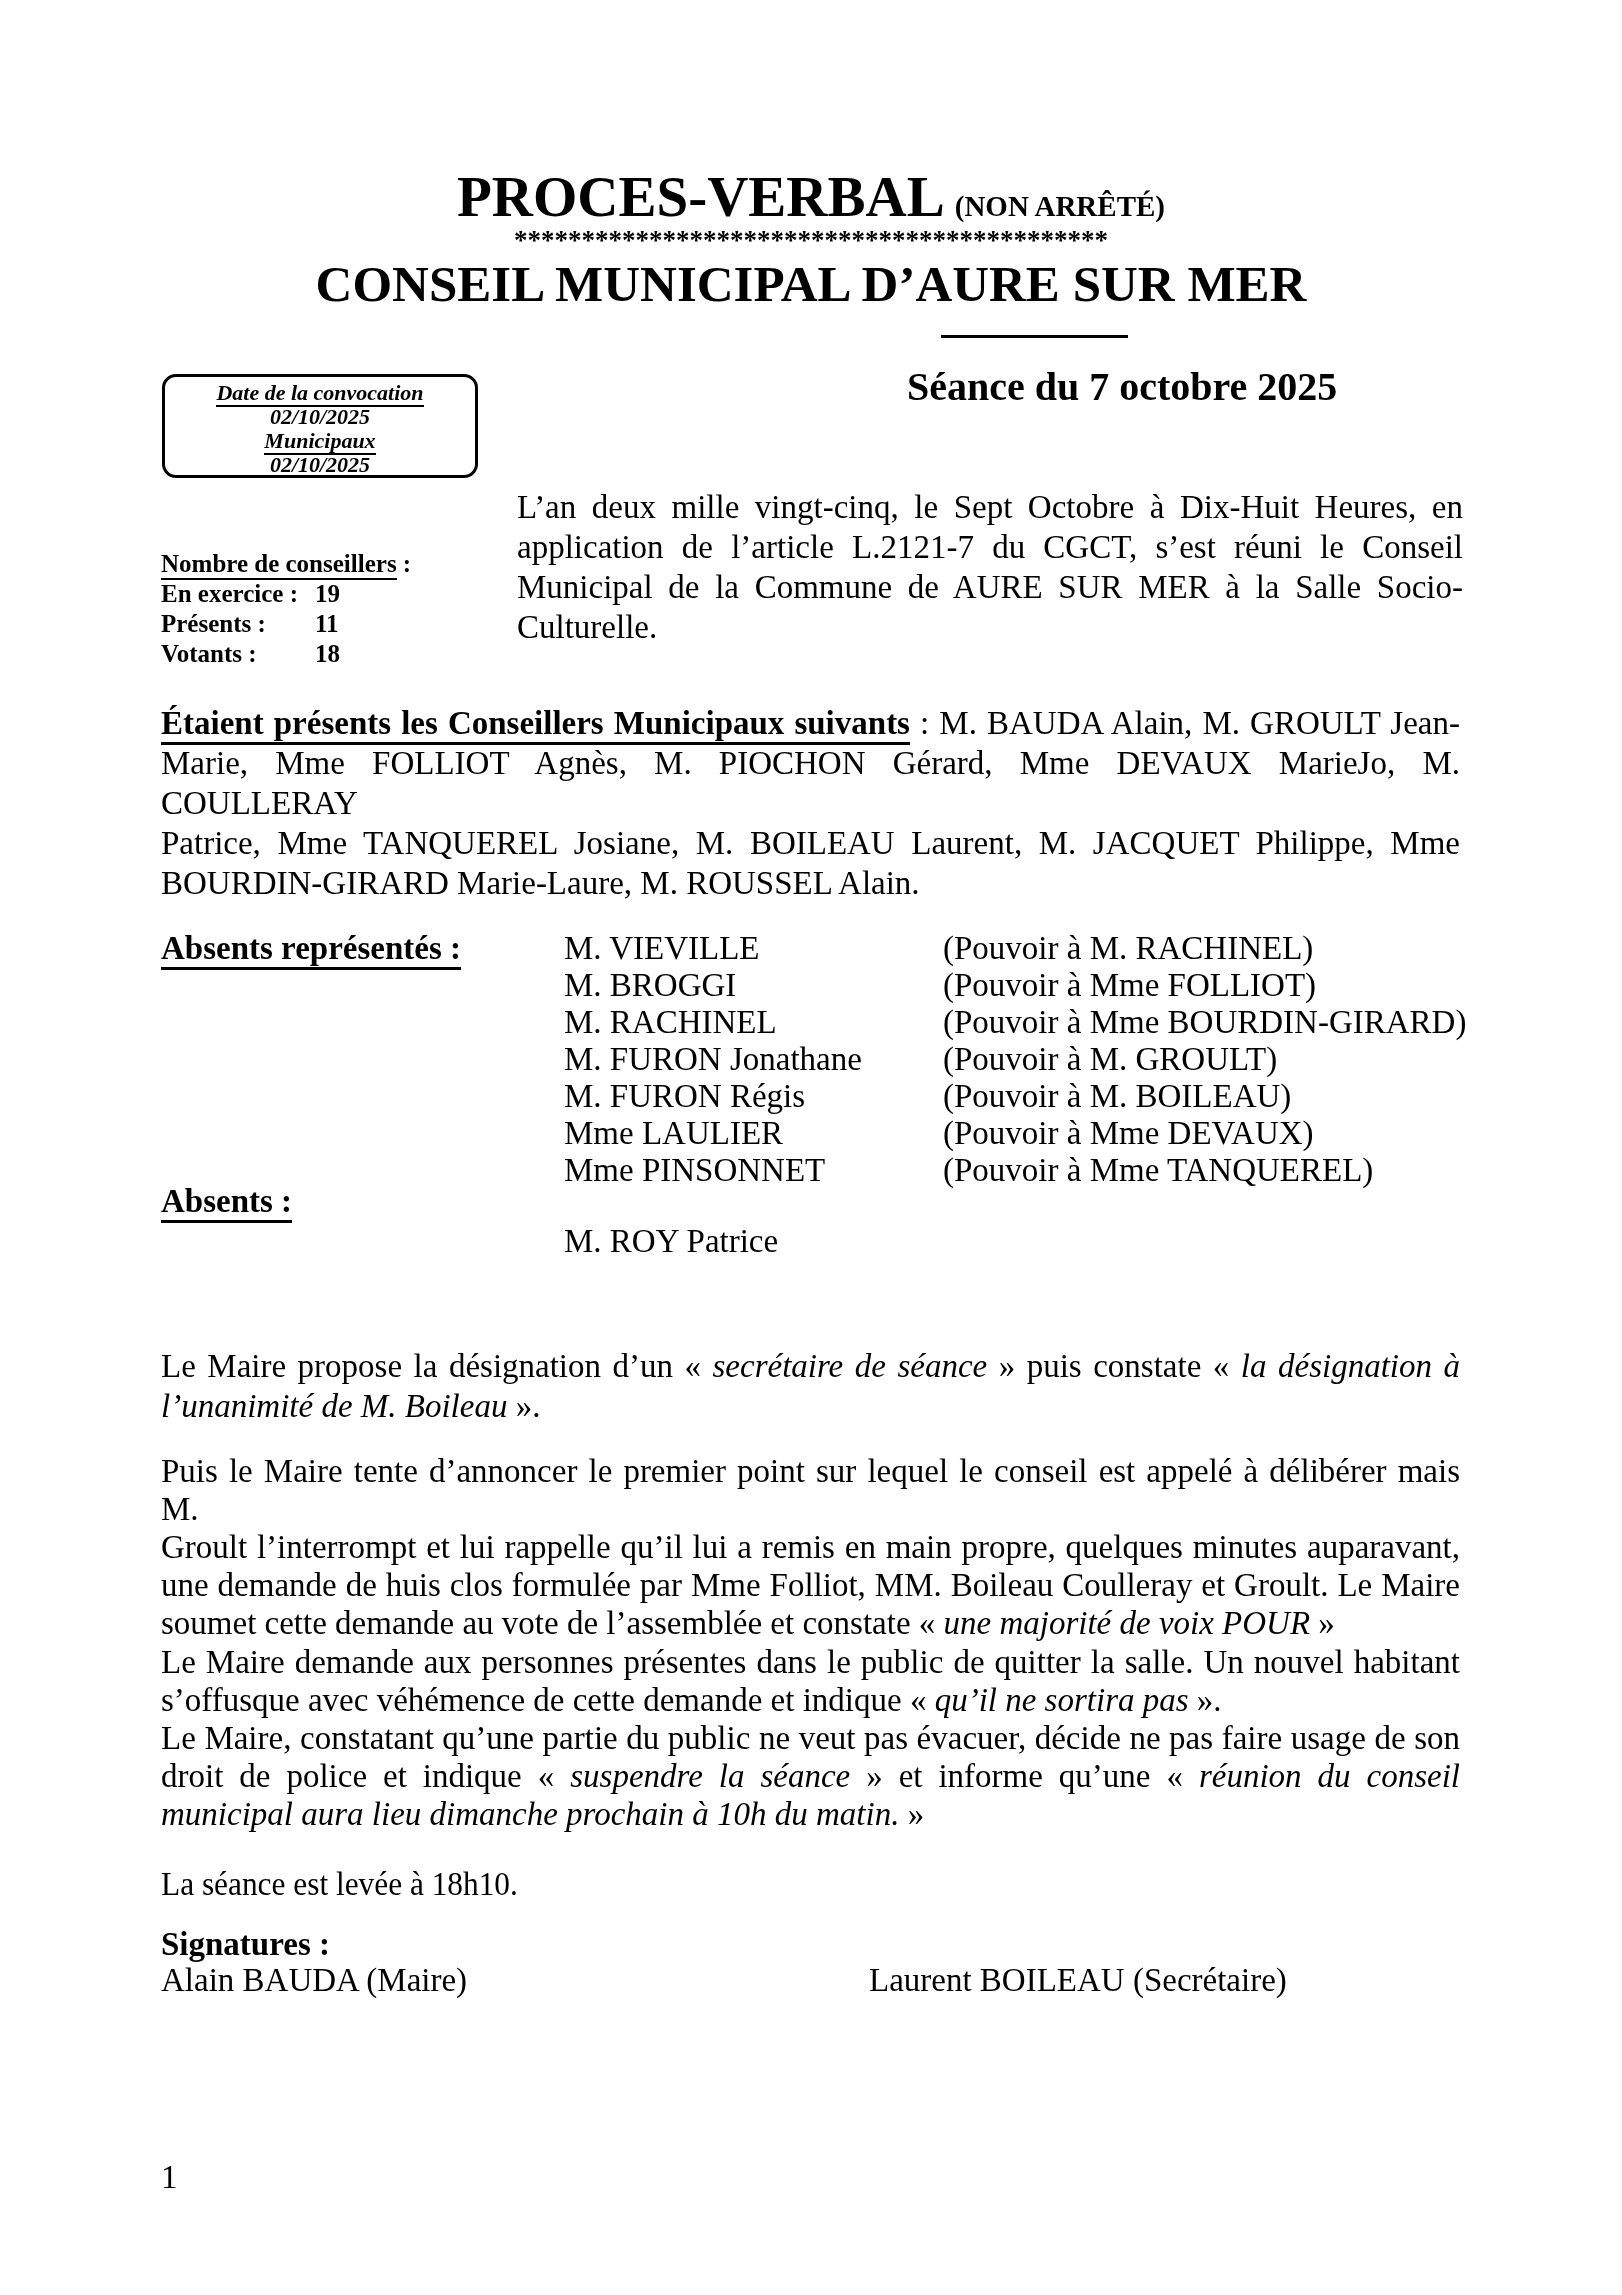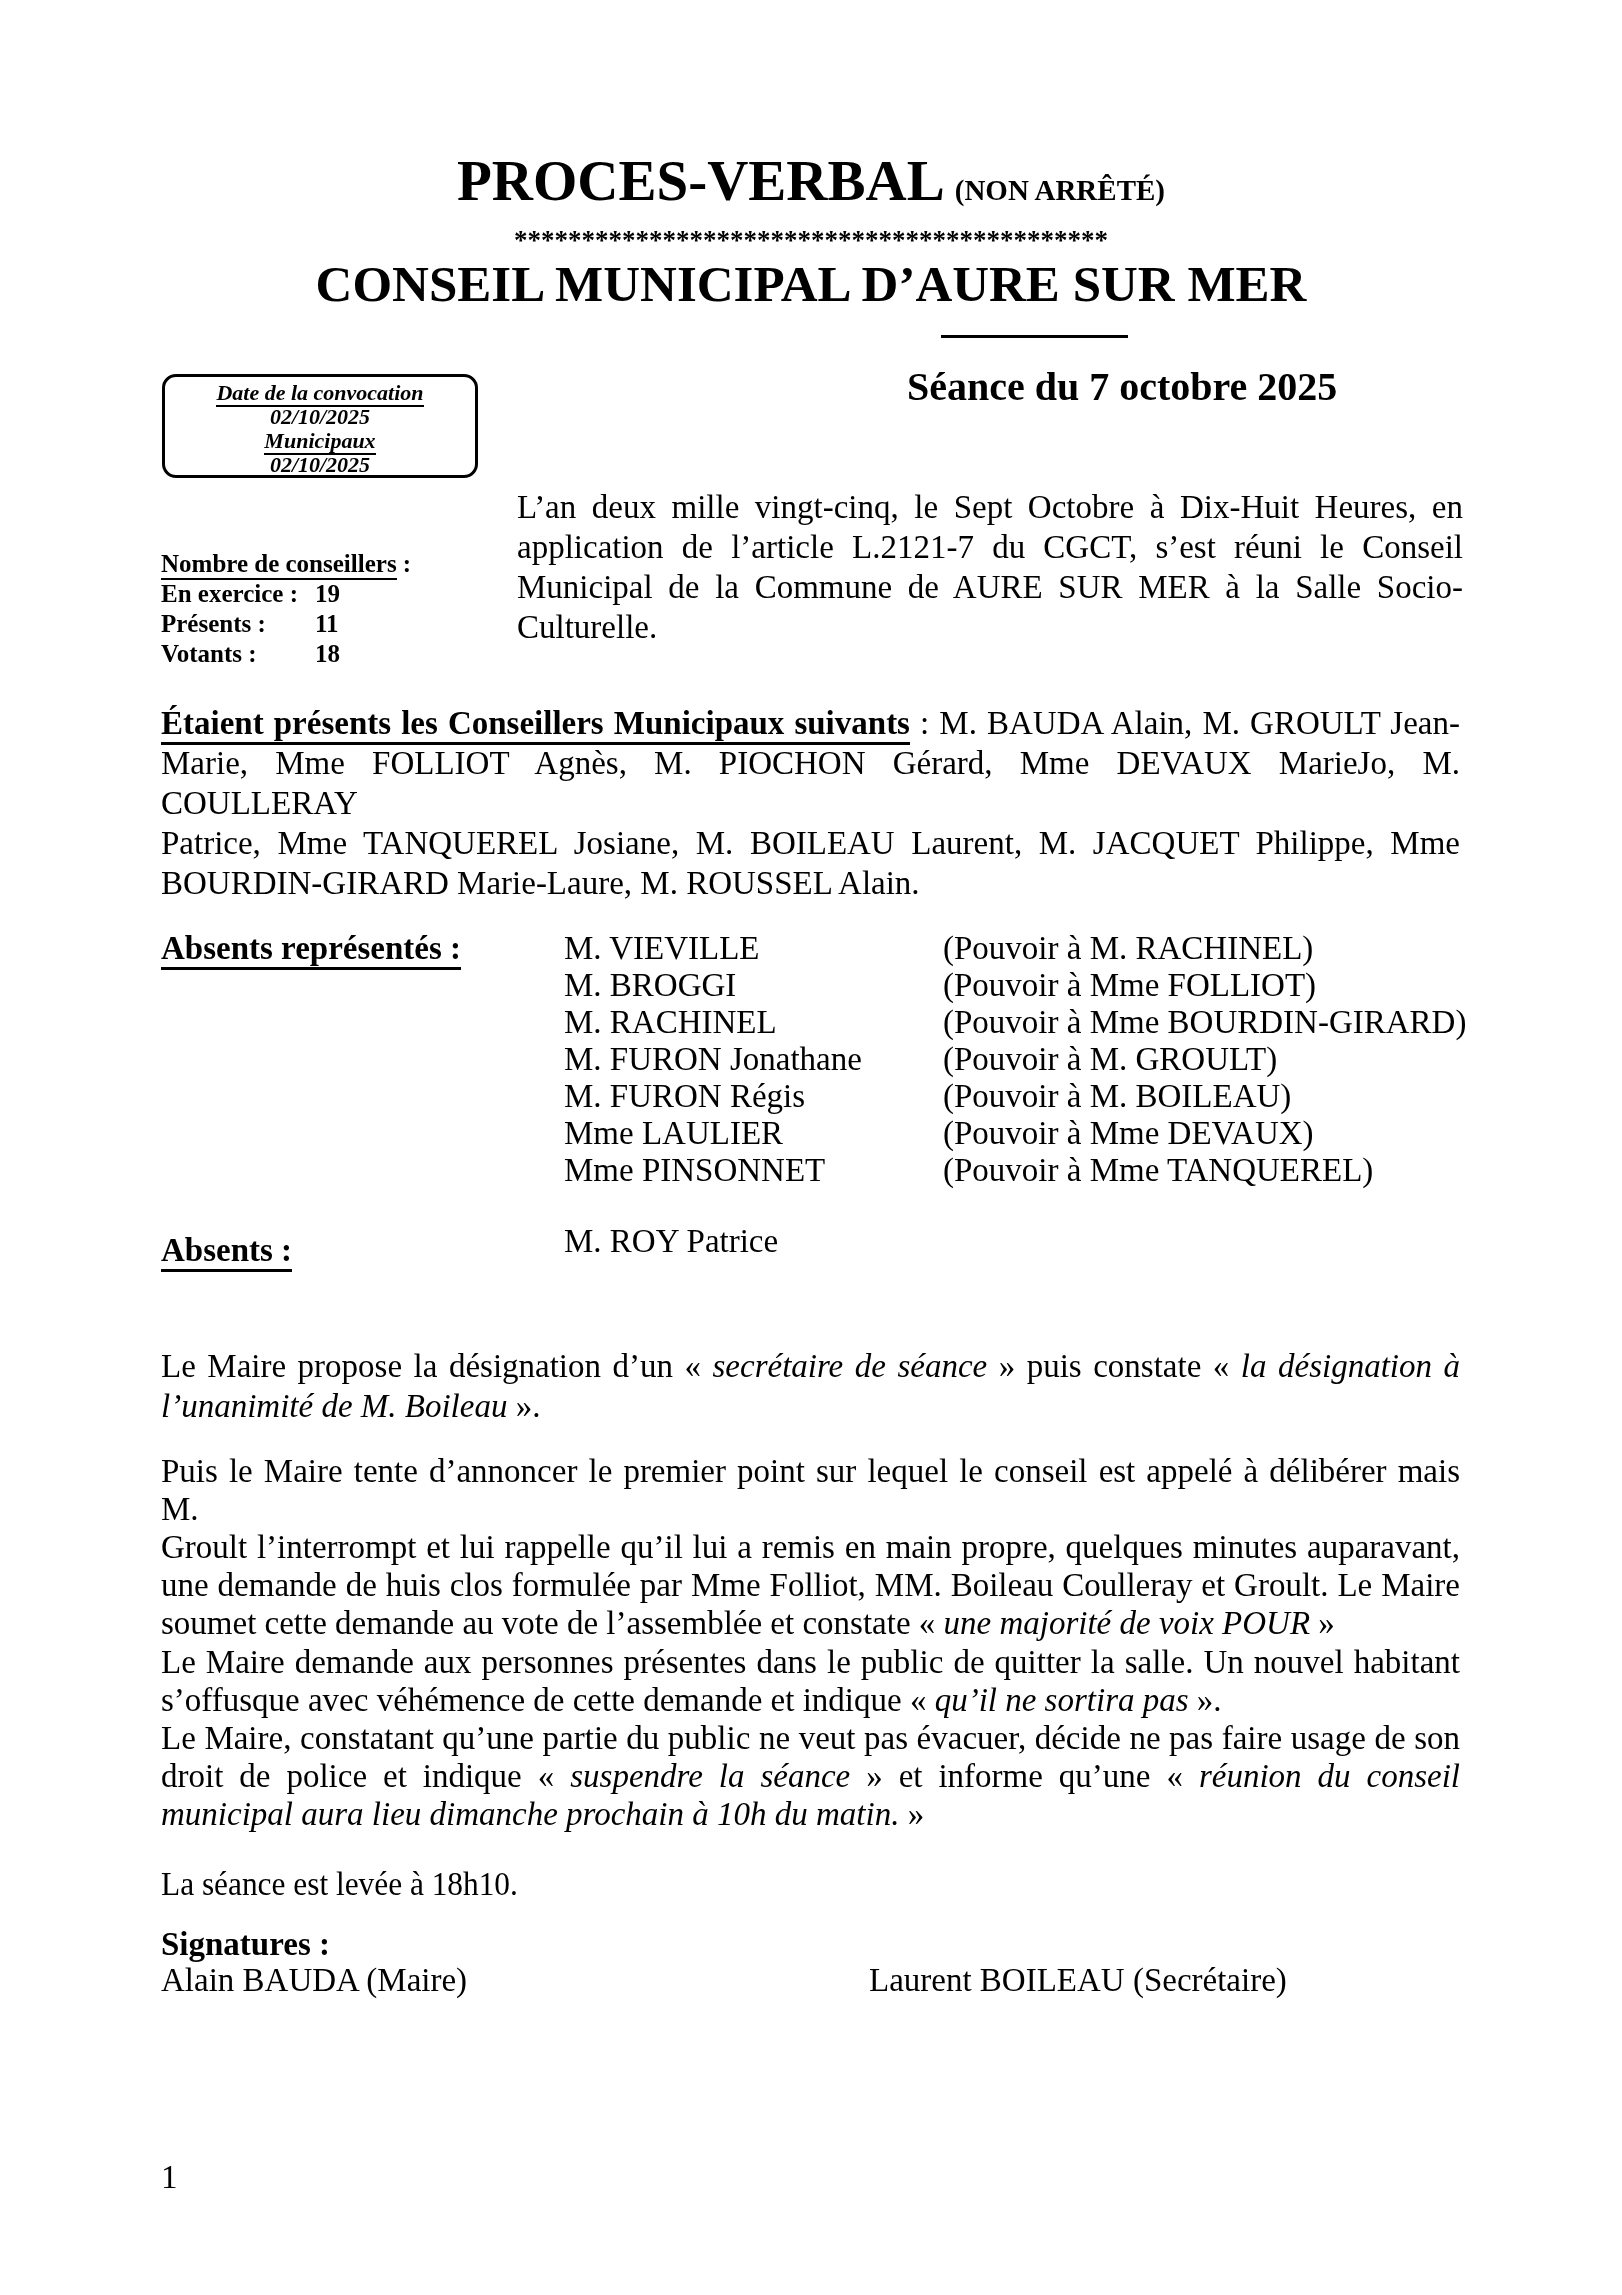--- a/index.html
+++ b/index.html
@@ -25,21 +25,21 @@
   .rule { background:#000000; }
   .count-label { display:inline-block; min-width:154px; }
   .narrow { display:inline-block; transform:scaleX(0.95); transform-origin:left center; }
   .suffix { font-size:29px; margin-left:10px; }
 </style>
 </head>
 <body>
 
 <div class="page">
 
-  <div class="abs b center" style="left:0; top:150px; width:1622px; font-size:57px; line-height:61px;">
+  <div class="abs b center" style="left:0; top:166px; width:1622px; font-size:57px; line-height:61px;">
     <span>PROCES-VERBAL</span><span class="suffix">(NON ARRÊTÉ)</span>
   </div>
 
   <div class="abs b center" style="left:0; top:225px; width:1622px; font-size:27px; line-height:30px;">********************************************</div>
 
   <div class="abs b center" style="left:0; top:256px; width:1622px; font-size:51px; line-height:56px;">CONSEIL MUNICIPAL D’AURE SUR MER</div>
 
   <div class="abs rule" style="left:941px; top:335px; width:187px; height:2.5px;"></div>
 
   <div class="abs b" style="left:907px; top:369px; font-size:40px; line-height:35px;">Séance du 7 octobre 2025</div>
@@ -87,21 +87,21 @@
   <div class="abs body-txt" style="left:943px; top:930px; line-height:37px;">
     <div class="line">(Pouvoir à M. RACHINEL)</div>
     <div class="line">(Pouvoir à Mme FOLLIOT)</div>
     <div class="line">(Pouvoir à Mme BOURDIN-GIRARD)</div>
     <div class="line">(Pouvoir à M. GROULT)</div>
     <div class="line">(Pouvoir à M. BOILEAU)</div>
     <div class="line">(Pouvoir à Mme DEVAUX)</div>
     <div class="line">(Pouvoir à Mme TANQUEREL)</div>
   </div>
 
-  <div class="abs b body-txt" style="left:161px; top:1232px; line-height:37px;"><span class="u4">Absents :</span></div>
+  <div class="abs b body-txt" style="left:161px; top:1183px; line-height:37px;"><span class="u4">Absents :</span></div>
   <div class="abs body-txt" style="left:564px; top:1223px; line-height:37px;">M. ROY Patrice</div>
 
   <div class="abs body-txt" style="left:161px; top:1346px; width:1299px; line-height:40px;">
     <div class="line just"><span>Le Maire propose la désignation d’un « </span><span class="it">secrétaire de séance</span><span> » puis constate « </span><span class="it">la désignation à</span></div>
     <div class="line"><span class="it">l’unanimité de M. Boileau</span><span> ».</span></div>
   </div>
 
   <div class="abs body-txt" style="left:161px; top:1452px; width:1299px; line-height:38px;">
     <div class="line just">Puis le Maire tente d’annoncer le premier point sur lequel le conseil est appelé à délibérer mais M.</div>
     <div class="line just">Groult l’interrompt et lui rappelle qu’il lui a remis en main propre, quelques minutes auparavant,</div>

